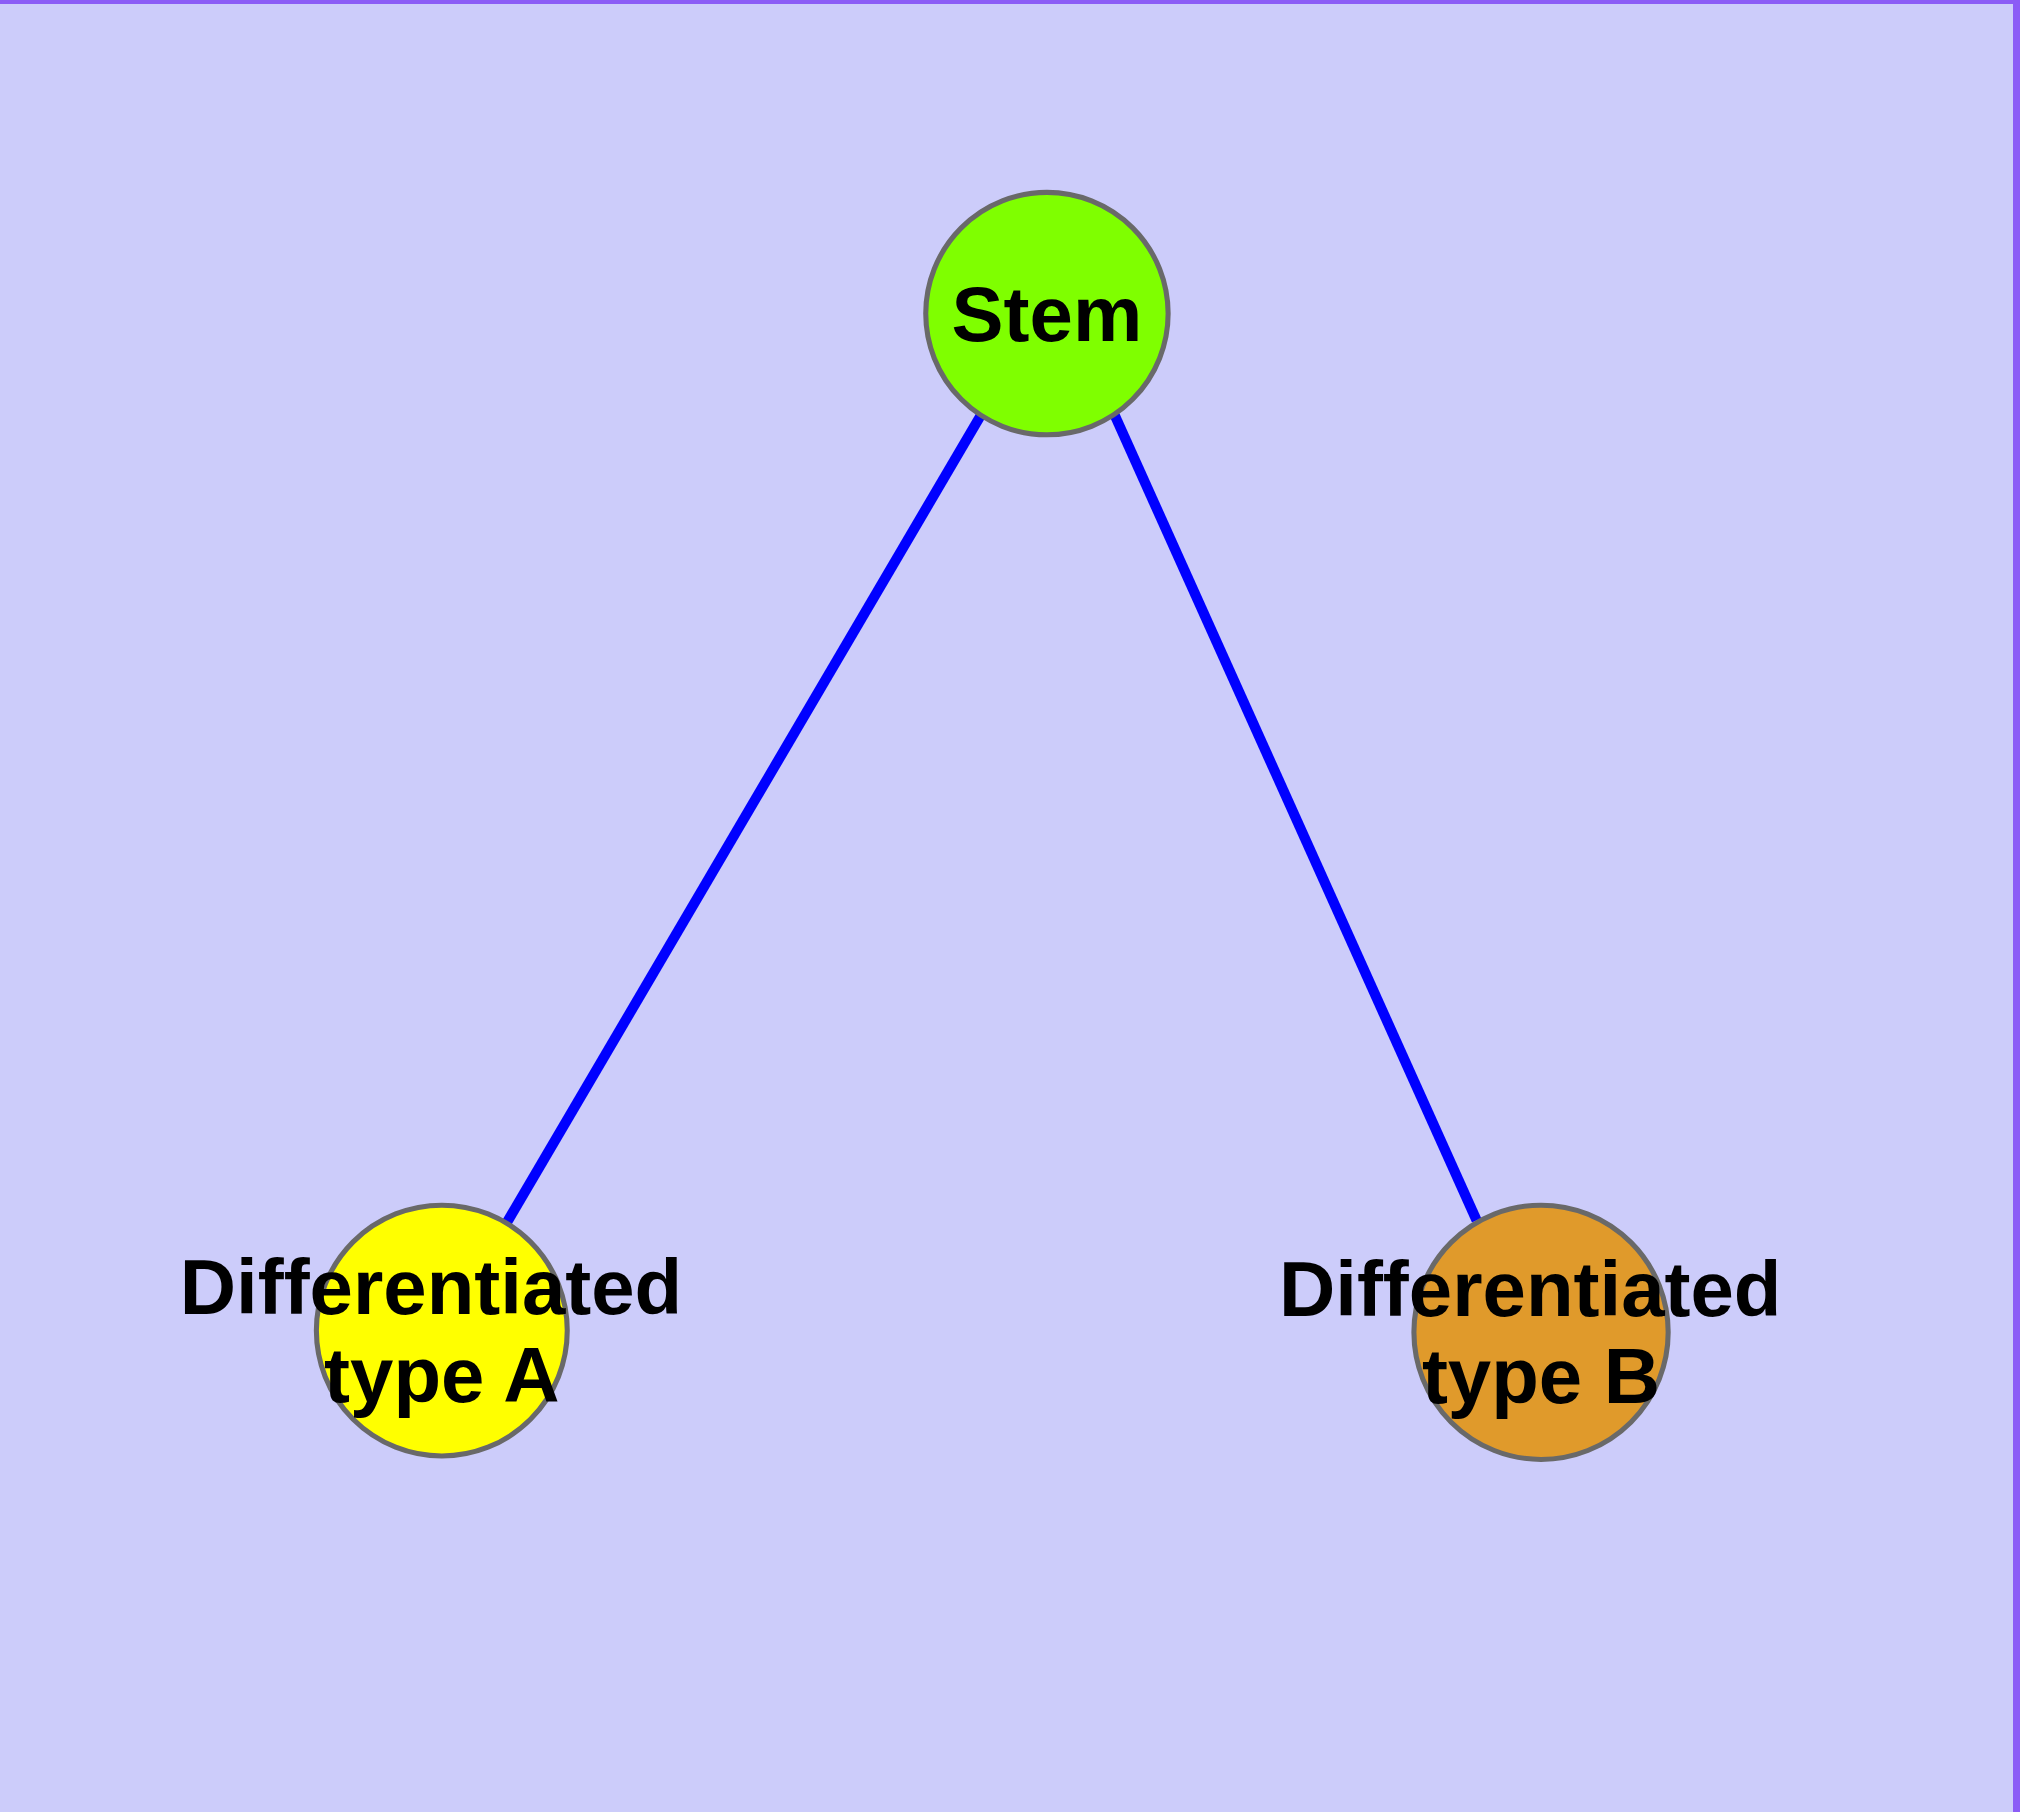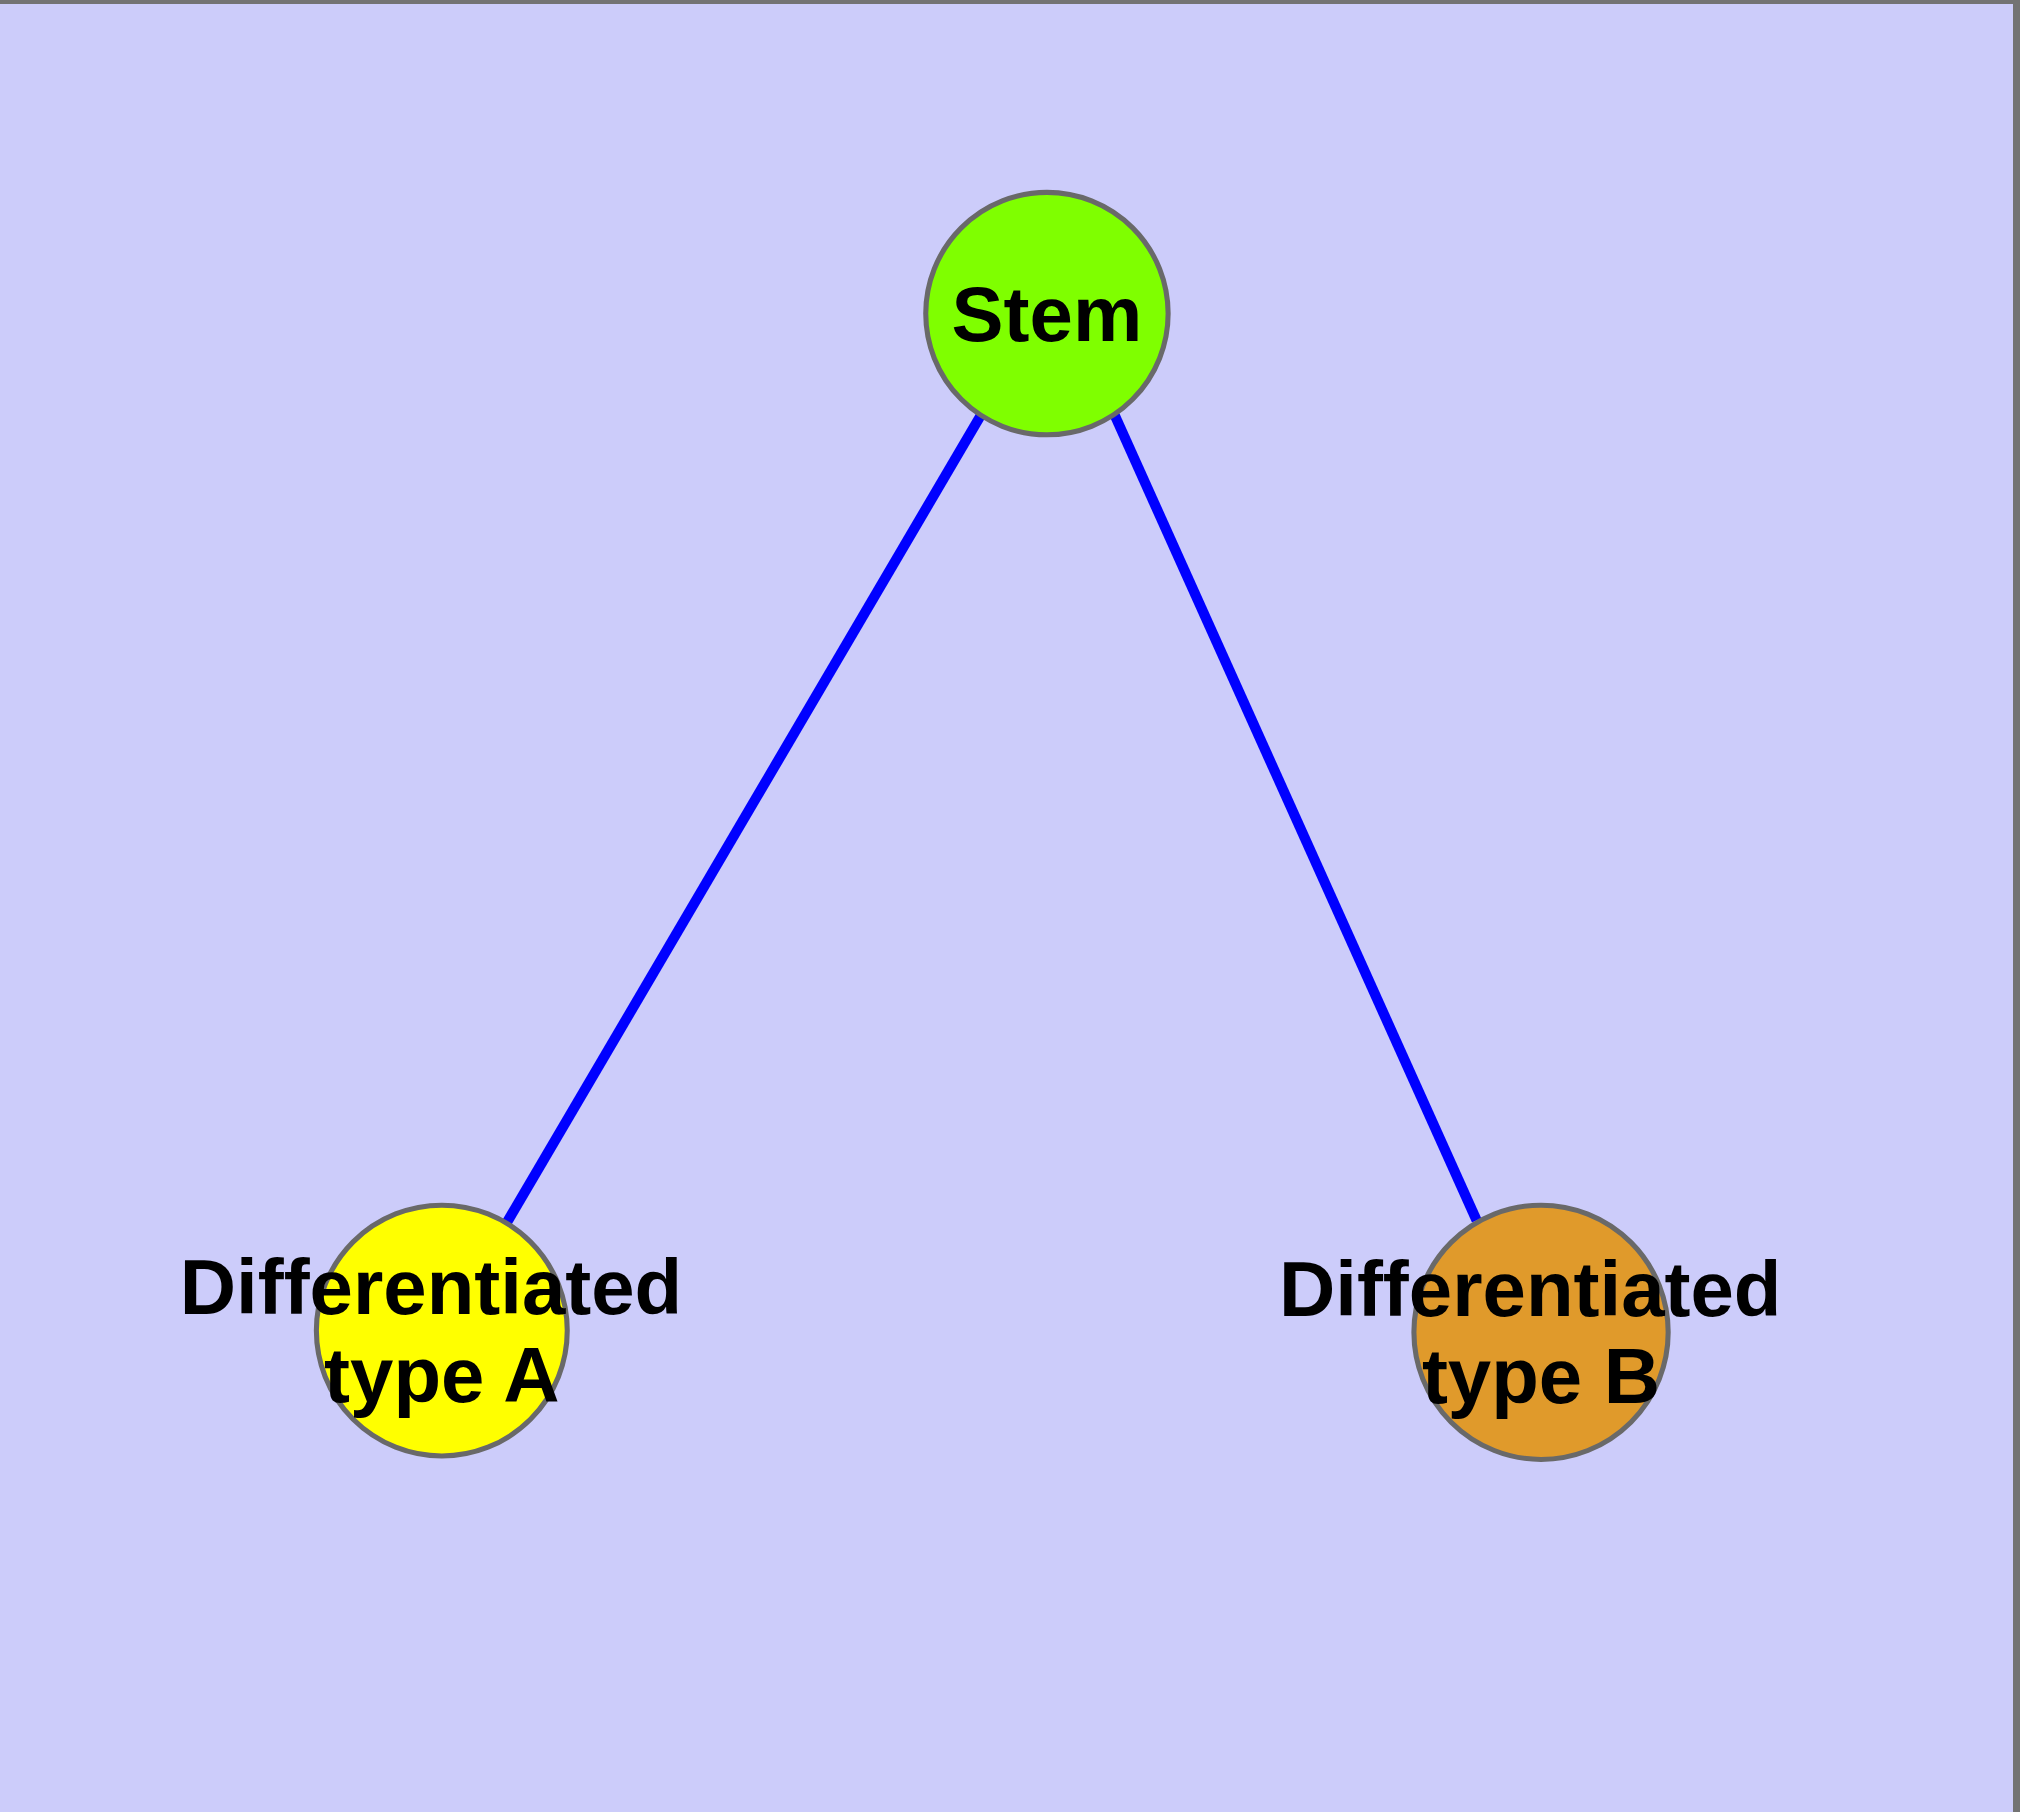--- a/index.html
+++ b/index.html
@@ -5,21 +5,21 @@
 <style>
   html, body {
     margin: 0;
     padding: 0;
     background: #ffffff;
   }
   #canvas {
     position: relative;
     width: 2021px;
     height: 1812px;
-    background: #737373;
+    background: #8b5cf6;
     overflow: hidden;
     font-family: "Liberation Sans", "DejaVu Sans", sans-serif;
   }
   #plot-area {
     position: absolute;
     left: 0px;
     top: 4.2px;
     width: 2013px;
     height: 1808px;
     background: #ccccfa;

